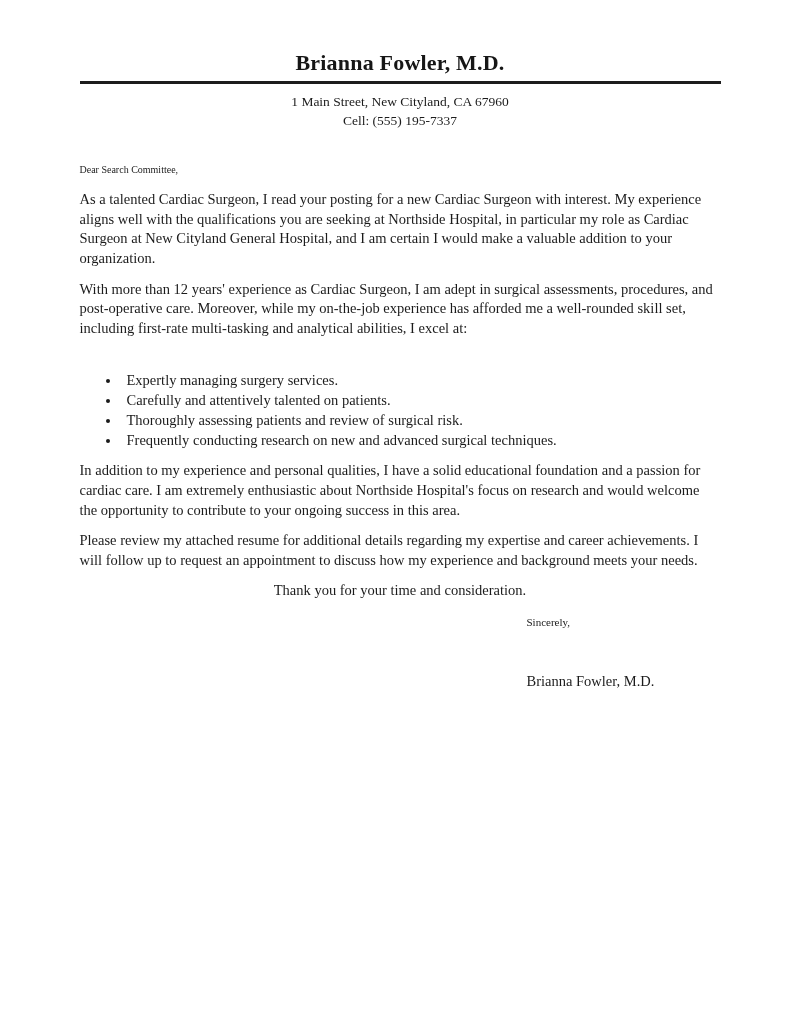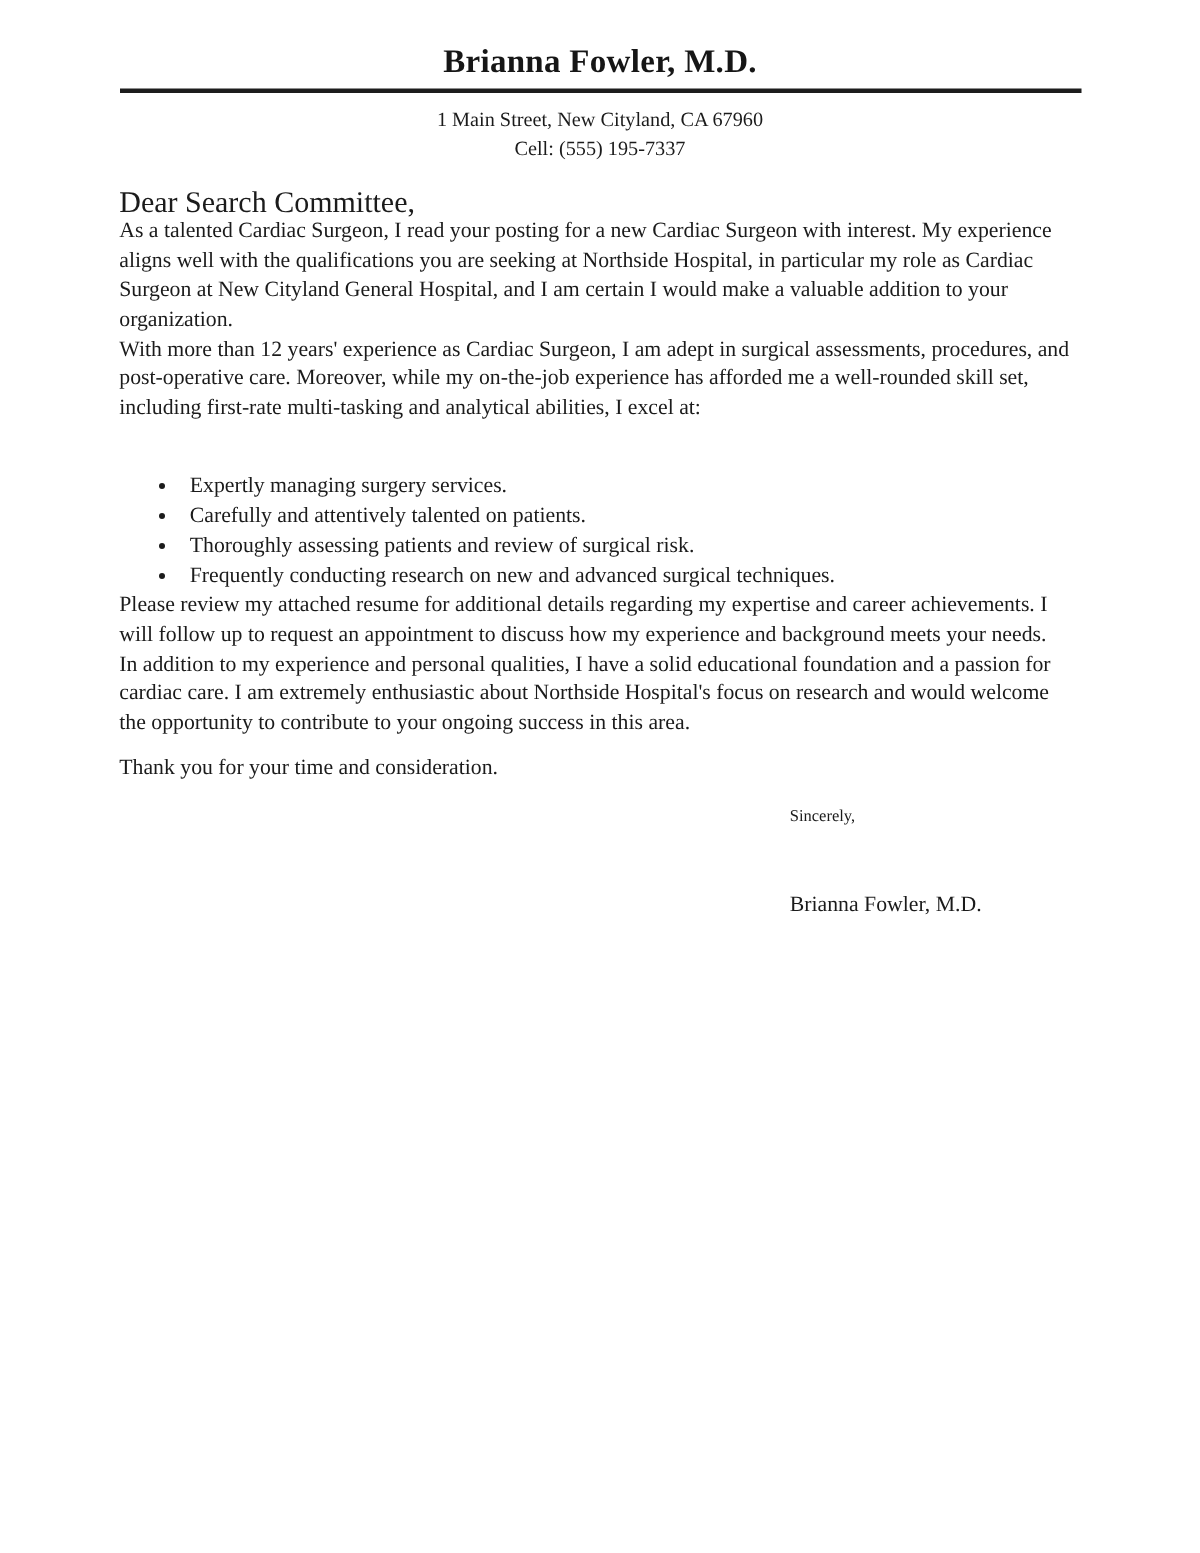--- a/index.html
+++ b/index.html
@@ -9,21 +9,21 @@
     width: 800px;
     height: 1035px;
     background: #ffffff;
     color: #1b1b1b;
     font-family: "Liberation Serif", "DejaVu Serif", serif;
     overflow: hidden;
   }
   .content {
     width: 641px;
     margin: 0 auto;
-    padding-top: 28px;
+    padding-top: 50px;
   }
   .letterhead-name {
     text-align: center;
     font-size: 22px;
     line-height: 26px;
     font-weight: 700;
     letter-spacing: 0.2px;
     color: #161616;
   }
   .letterhead-rule {
@@ -32,41 +32,43 @@
     border-top: 1.5px solid #1d1d1d;
     border-bottom: 2.5px solid #1d1d1d;
   }
   .contact-block {
     margin-top: 8px;
     text-align: center;
     font-size: 13.5px;
     line-height: 19.3px;
   }
   .salutation {
-    margin-top: 17px;
-    font-size: 20px;
+    margin-top: 29px;
+    font-size: 10px;
     line-height: 19.6px;
   }
   .para {
+    margin-top: 11px;
     font-size: 14.5px;
     line-height: 19.6px;
     text-align: left;
   }
   .bullet-list {
     margin-top: 32px;
     list-style: disc;
     padding-left: 41px;
     font-size: 14.5px;
     line-height: 20px;
   }
   .bullet-list li { padding-left: 6px; }
   .thanks {
     margin-top: 11px;
     font-size: 14.5px;
     line-height: 19.6px;
+    text-align: center;
   }
   .closing {
     margin-top: 12px;
     margin-left: 447px;
     font-size: 11px;
     line-height: 19.6px;
   }
   .signature-name {
     margin-top: 39px;
     margin-left: 447px;
@@ -95,23 +97,23 @@
 
     <p class="para">With more than 12 years' experience as Cardiac Surgeon, I am adept in surgical assessments, procedures, and post-operative care. Moreover, while my on-the-job experience has afforded me a well-rounded skill set, including first-rate multi-tasking and analytical abilities, I excel at:</p>
 
     <ul class="bullet-list">
       <li>Expertly managing surgery services.</li>
       <li>Carefully and attentively talented on patients.</li>
       <li>Thoroughly assessing patients and review of surgical risk.</li>
       <li>Frequently conducting research on new and advanced surgical techniques.</li>
     </ul>
 
+    <p class="para">In addition to my experience and personal qualities, I have a solid educational foundation and a passion for cardiac care. I am extremely enthusiastic about Northside Hospital's focus on research and would welcome the opportunity to contribute to your ongoing success in this area.</p>
+
     <p class="para">Please review my attached resume for additional details regarding my expertise and career achievements. I will follow up to request an appointment to discuss how my experience and background meets your needs.</p>
-
-    <p class="para">In addition to my experience and personal qualities, I have a solid educational foundation and a passion for cardiac care. I am extremely enthusiastic about Northside Hospital's focus on research and would welcome the opportunity to contribute to your ongoing success in this area.</p>
 
     <p class="thanks">Thank you for your time and consideration.</p>
 
     <div class="closing">Sincerely,</div>
 
     <div class="signature-name">Brianna Fowler, M.D.</div>
 
   </div>
 </div>
 

